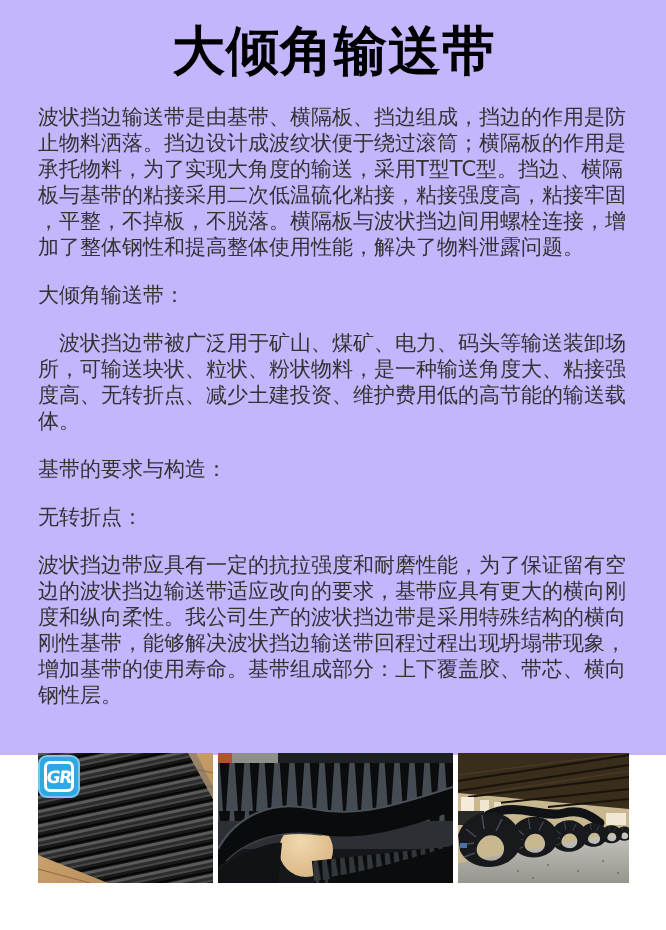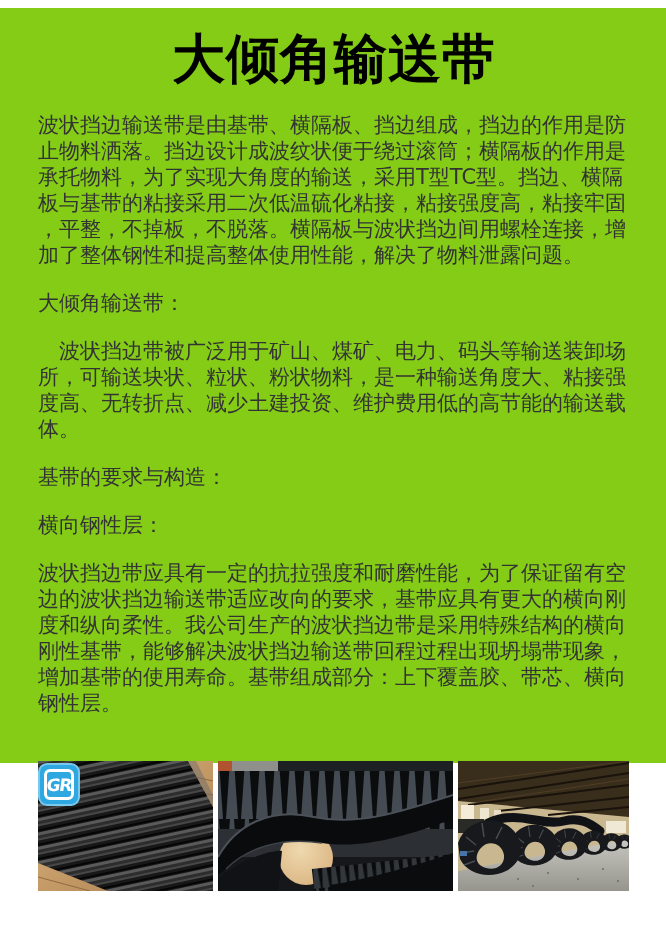--- a/index.html
+++ b/index.html
@@ -1,21 +1,21 @@
 <!DOCTYPE html>
 <html><head>
 <meta charset="utf-8">
 <style>
   html,body { margin:0; padding:0; }
   body {
     width:666px; height:930px; background:#ffffff;
     font-family:"DejaVu Sans", sans-serif;
     color:#333333; overflow:hidden;
   }
-  .page { position:relative; width:666px; height:755px; background:#84cc16;margin-top:8px; }
+  .page { position:relative; width:666px; height:755px; background:#c4b5fd; }
   .content { padding:0 36px 0 38px; width:592px; }
   h1.page-title {
     margin:0; padding:20px 0 0; font-size:53px; line-height:62px;
     font-weight:700; text-align:center; color:#000000;
     white-space:nowrap; letter-spacing:1px;
   }
   p.body-par {
     margin:22px 0; font-size:21px; line-height:26px;
     word-break:break-all; line-break:anywhere; text-align:left;
   }
@@ -58,21 +58,21 @@
 </head>
 <body>
 
 <div class="page">
   <div class="content">
     <h1 class="page-title">大倾角输送带</h1>
     <p class="body-par">波状挡边输送带是由基带、横隔板、挡边组成，挡边的作用是防止物料洒落。挡边设计成波纹状便于绕过滚筒；横隔板的作用是承托物料，为了实现大角度的输送，采用T型TC型。挡边、横隔板与基带的粘接采用二次低温硫化粘接，粘接强度高，粘接牢固，平整，不掉板，不脱落。横隔板与波状挡边间用螺栓连接，增加了整体钢性和提高整体使用性能，解决了物料泄露问题。</p>
     <p class="body-par">大倾角输送带：</p>
     <p class="body-par">　波状挡边带被广泛用于矿山、煤矿、电力、码头等输送装卸场所，可输送块状、粒状、粉状物料，是一种输送角度大、粘接强度高、无转折点、减少土建投资、维护费用低的高节能的输送载体。</p>
     <p class="body-par">基带的要求与构造：</p>
-    <p class="body-par">横向钢性层：</p>
+    <p class="body-par">无转折点：</p>
     <p class="body-par">波状挡边带应具有一定的抗拉强度和耐磨性能，为了保证留有空边的波状挡边输送带适应改向的要求，基带应具有更大的横向刚度和纵向柔性。我公司生产的波状挡边带是采用特殊结构的横向刚性基带，能够解决波状挡边输送带回程过程出现坍塌带现象，增加基带的使用寿命。基带组成部分：上下覆盖胶、带芯、横向钢性层。</p>
   </div>
 
   <div class="photo-row">
 
     <div class="photo photo-1">
       <svg width="175" height="130" viewBox="0 0 175 130">
         <defs>
           <linearGradient id="p1bg" x1="0" y1="0" x2="1" y2="1">
             <stop offset="0" stop-color="#e0c394"></stop>

